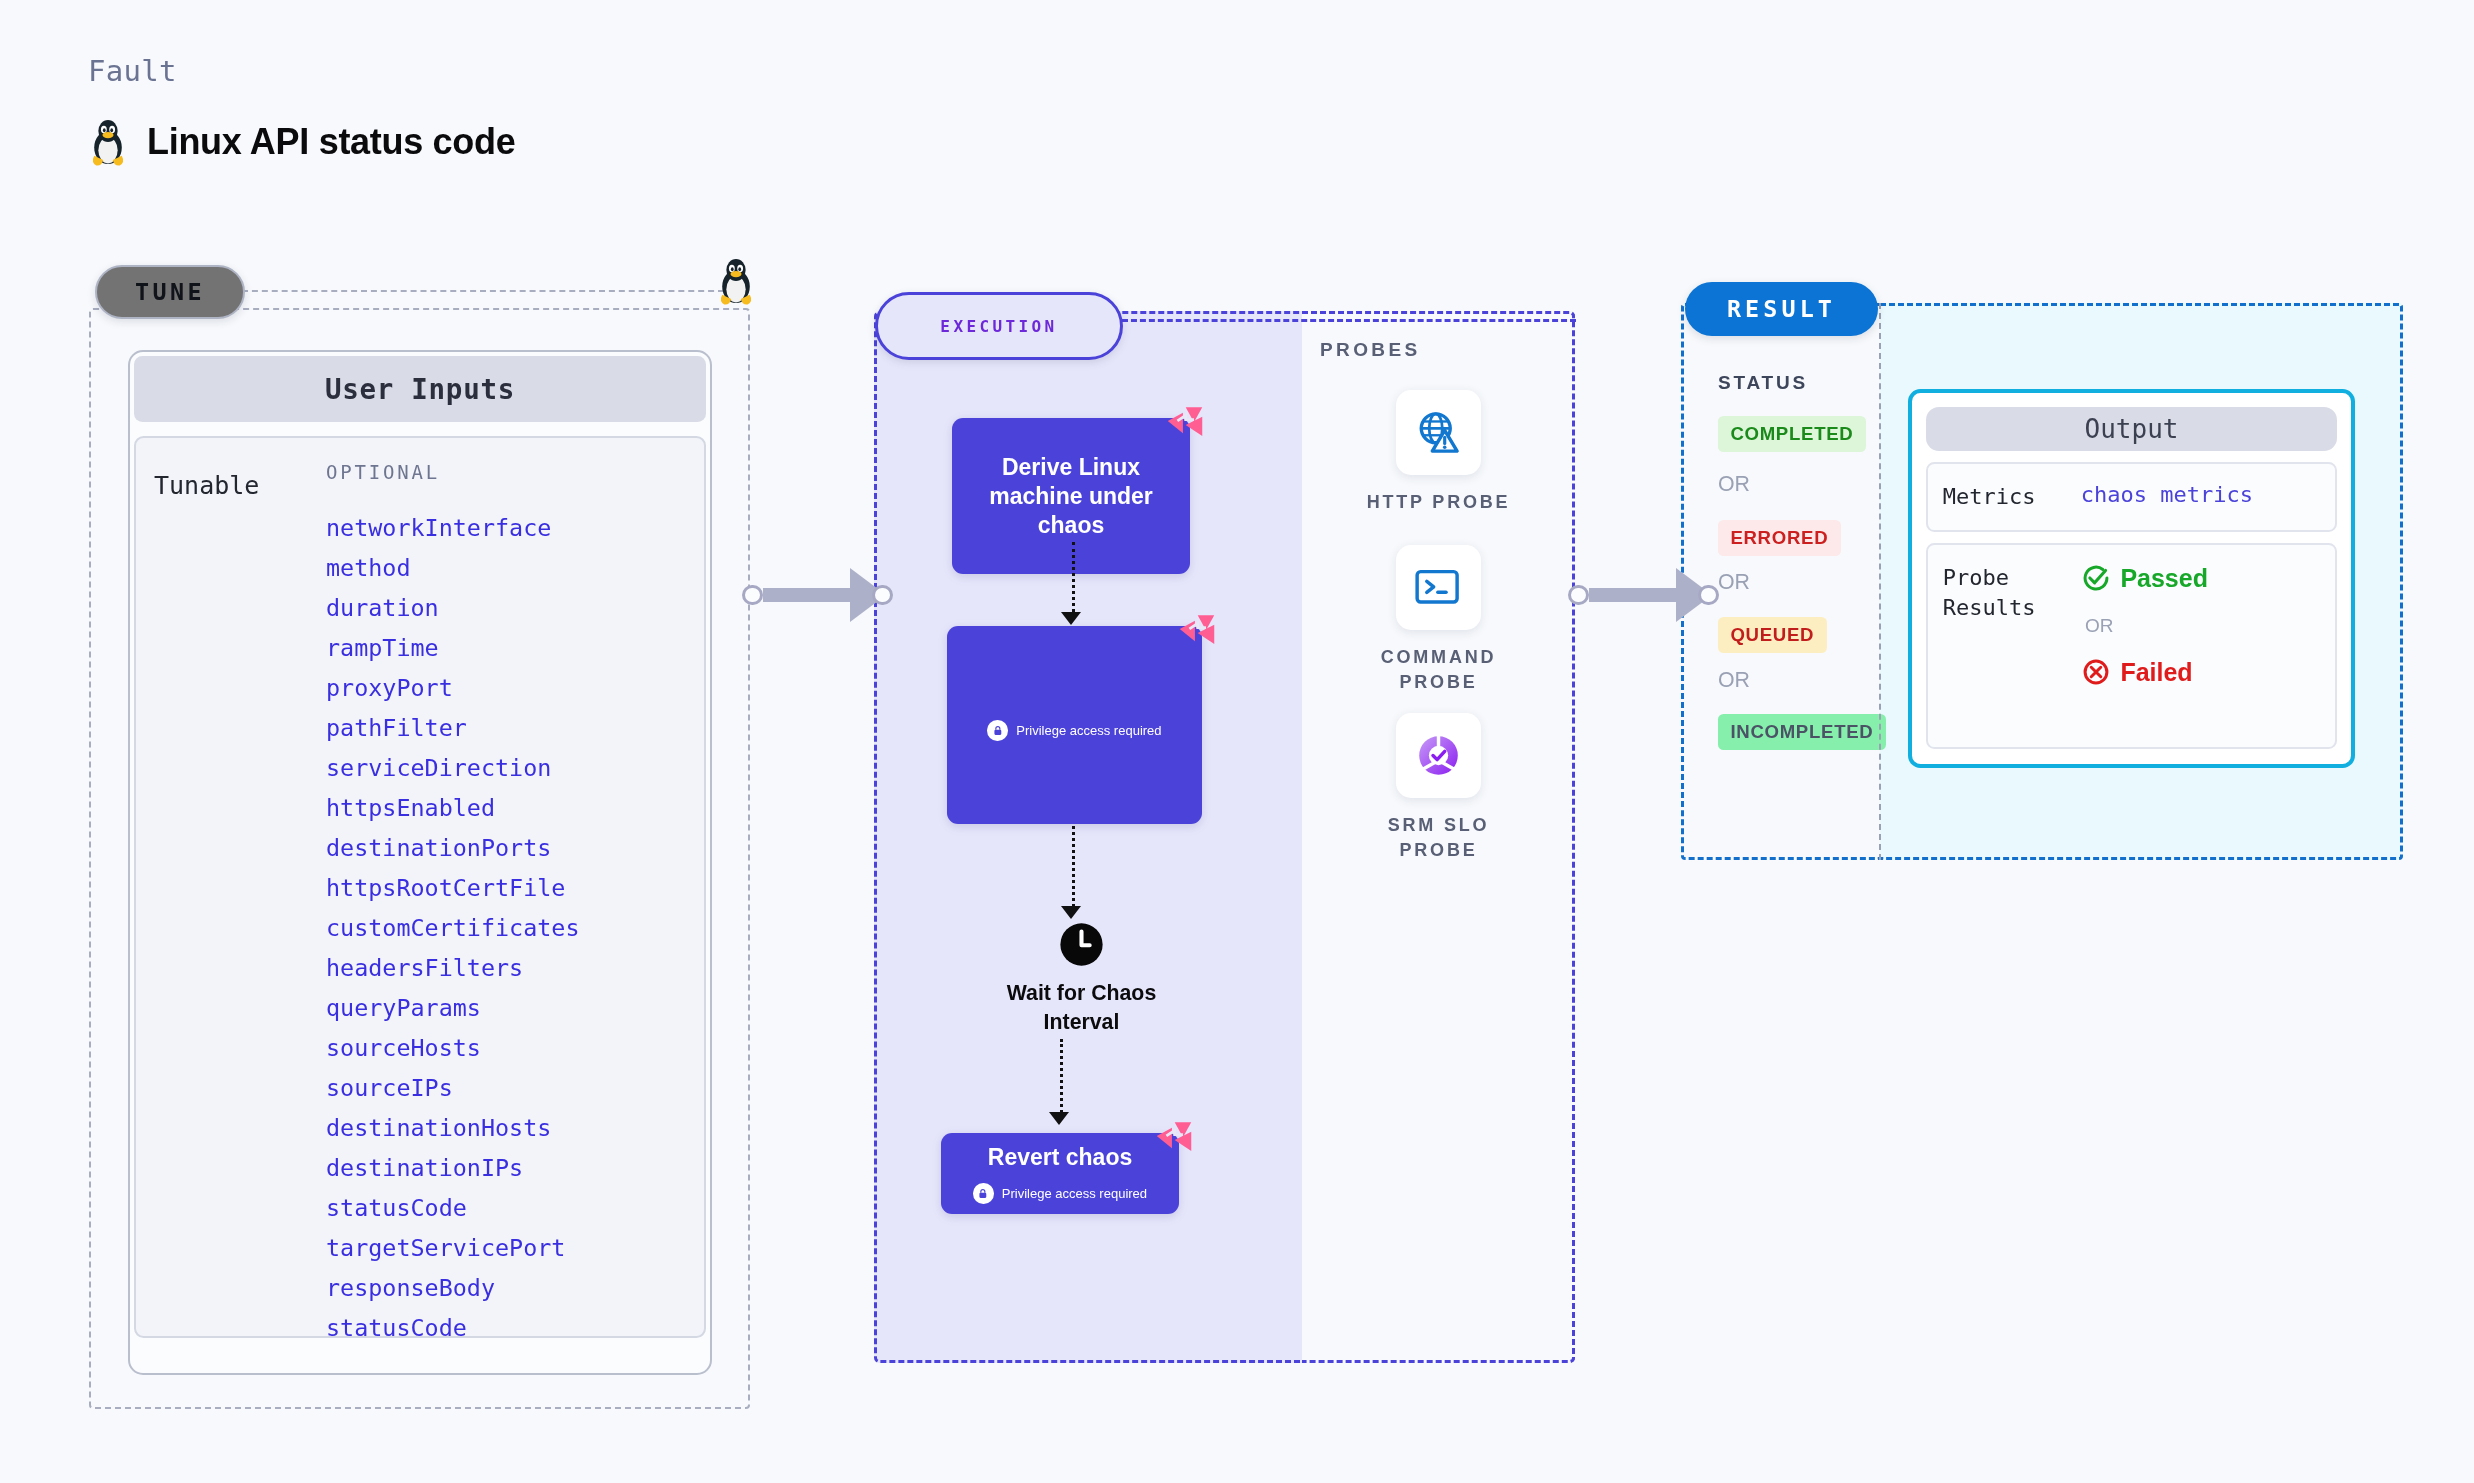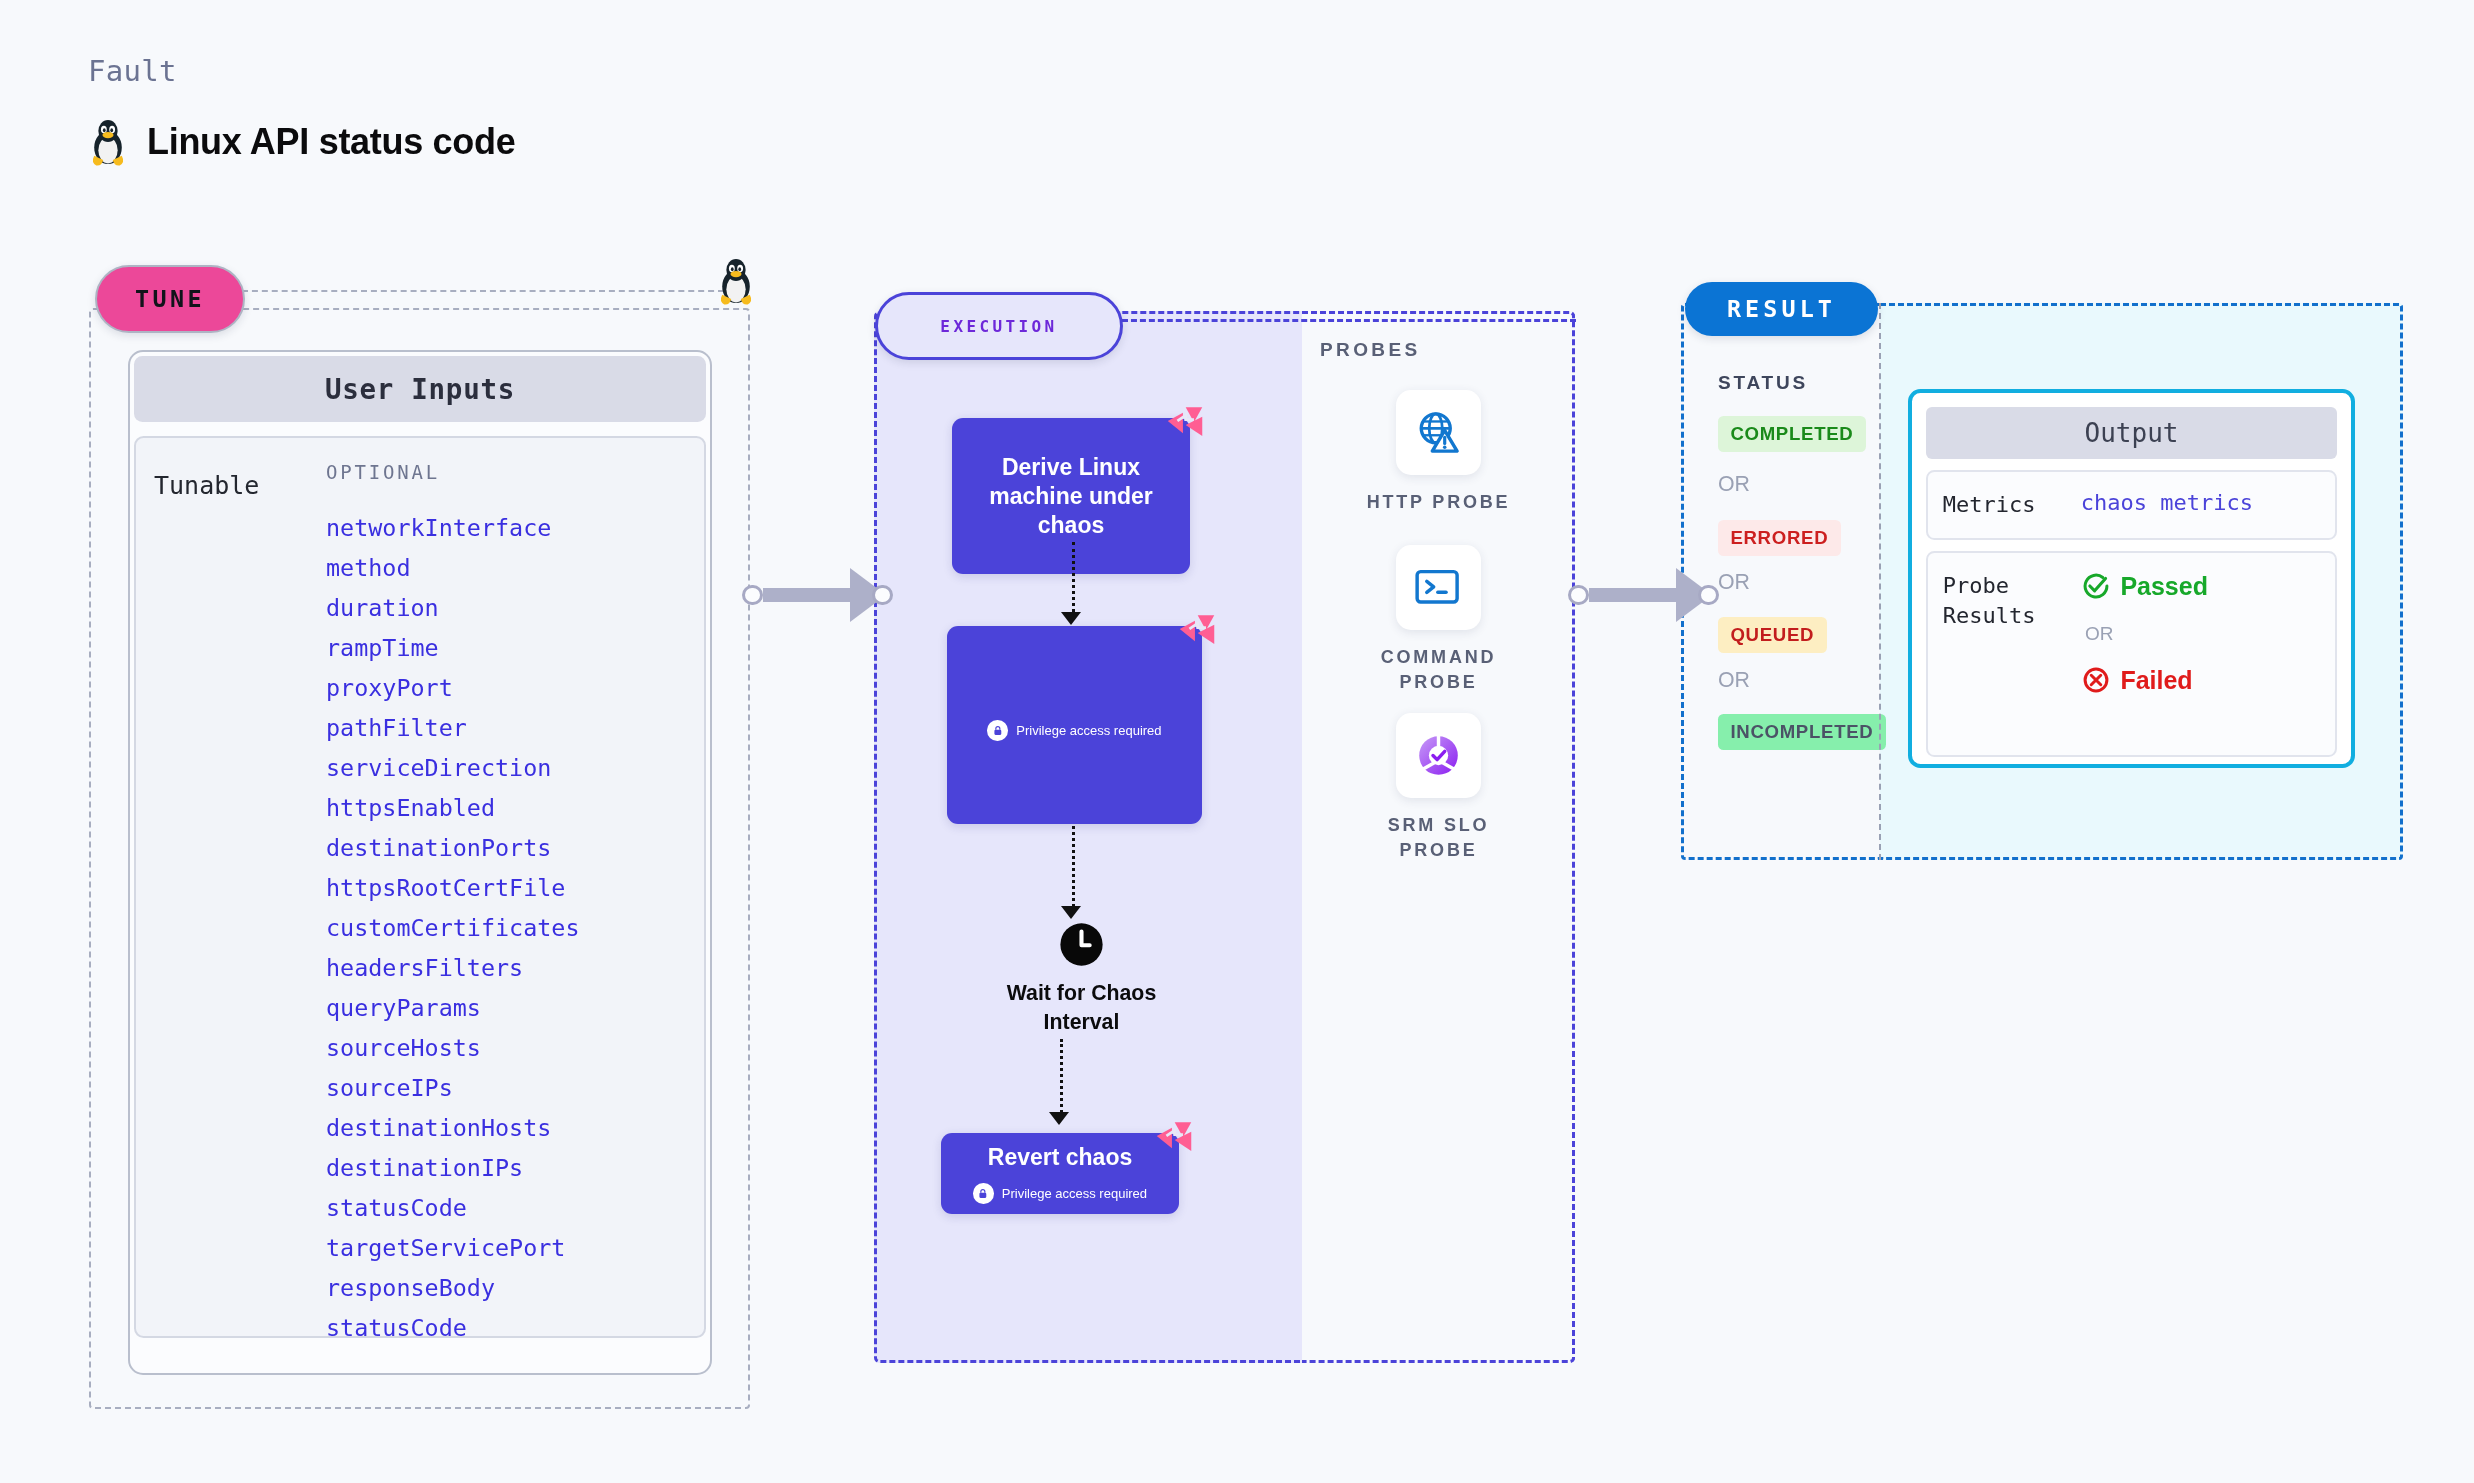--- a/index.html
+++ b/index.html
@@ -42,22 +42,22 @@
     display: flex; align-items: center; justify-content: center;
     border-radius: 688px;
     font-family: "DejaVu Sans Mono", monospace;
     font-weight: bold;
     letter-spacing: 3.4px;
     box-shadow: 0 2.8px 8.3px rgba(30,35,70,0.13);
     z-index: 6;
   }
   .tune-pill {
     left: 95px; top: 265px;
-    width: 150px; height: 68px;
-    background: #ec4899; border: 2.8px solid #aeb4c4;
+    width: 150px; height: 54px;
+    background: #737373; border: 2.8px solid #aeb4c4;
     color: #11131a; font-size: 23.4px;
   }
   .tune-dash-line {
     position: absolute; left: 242px; top: 290px;
     width: 482px; height: 0;
     border-top: 2.8px dashed #a8aec0;
     z-index: 2;
   }
   .tux-border {
     position: absolute; left: 716px; top: 256px; z-index: 7;
@@ -300,21 +300,21 @@
 
   .output-card {
     position: absolute; left: 1908px; top: 389px;
     width: 447px; height: 379px;
     background: #ffffff;
     border: 4.1px solid #11aee0;
     border-radius: 12.4px;
     padding: 13.8px;
   }
   .out-header {
-    height: 52px; background: #d9dbe7; border-radius: 6px;
+    height: 44px; background: #d9dbe7; border-radius: 13px;
     display: flex; align-items: center; justify-content: center;
     font-family: "DejaVu Sans Mono", monospace;
     font-size: 26px; color: #3c4152;
   }
   .out-row {
     margin-top: 11px;
     border: 2.1px solid #e1e4ed; border-radius: 8.3px;
     background: #fbfcfe;
     display: flex; padding: 18px 15px;
   }

